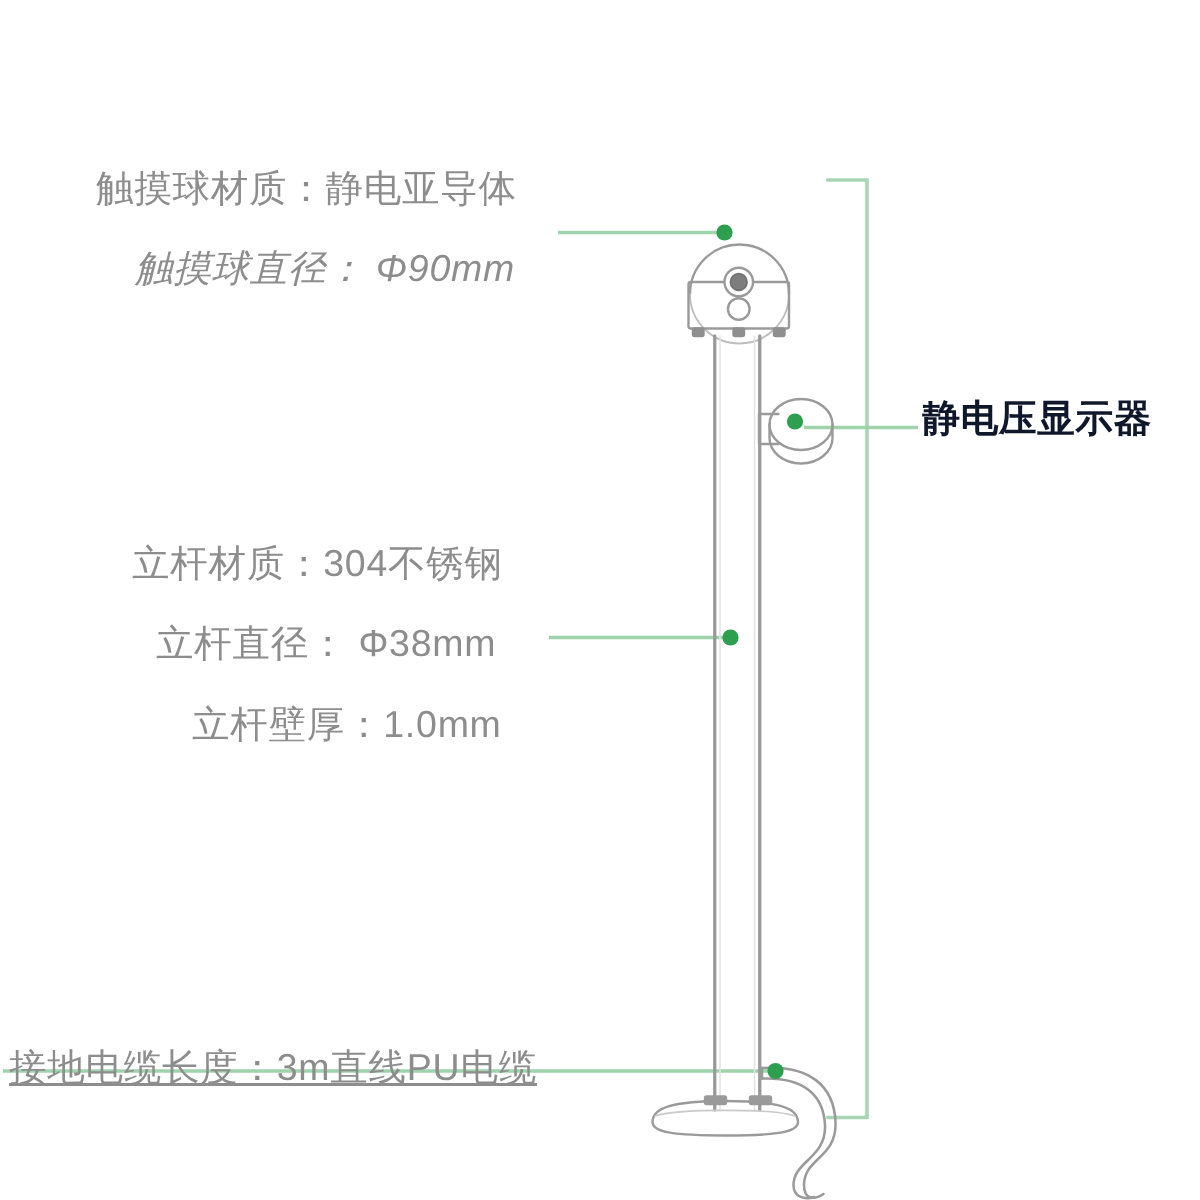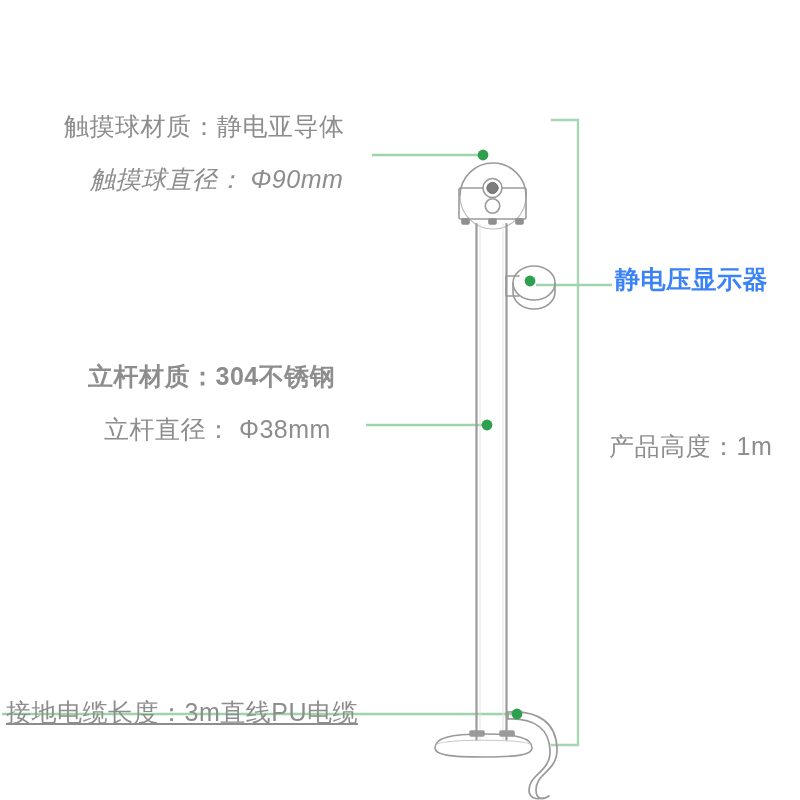--- a/index.html
+++ b/index.html
@@ -31,26 +31,26 @@
   }
   .label {
     position: absolute;
     white-space: nowrap;
     color: #8d8d8d;
     font-size: 25px;
     letter-spacing: 0.5px;
     line-height: 1;
   }
   .label.green {
-    color: #3b82f6;
+    color: #0f172a;
     font-weight: 700;
   }
   .lbl-ball-material { left: 64px;  top: 114px; }
   .lbl-ball-diameter { left: 90px;  top: 167px; font-style: italic; }
-  .lbl-pole-material { left: 88px;  top: 364px; font-weight: bold; }
+  .lbl-pole-material { left: 88px;  top: 364px; }
   .lbl-pole-diameter { left: 104px; top: 417px; }
   .lbl-pole-thick    { left: 128px; top: 471px; }
   .lbl-cable         { left: 6px;   top: 700px; text-decoration: underline; }
   .lbl-display       { left: 615px; top: 267px; }
   .lbl-height        { left: 609px; top: 434px; }
 </style>
 </head>
 <body>
 
 <div id="stage">
@@ -144,20 +144,20 @@
   </svg>
 
   <div class="label lbl-ball-material">触摸球材质：静电亚导体</div>
 
   <div class="label lbl-ball-diameter">触摸球直径： Φ90mm</div>
 
   <div class="label lbl-pole-material">立杆材质：304不锈钢</div>
 
   <div class="label lbl-pole-diameter">立杆直径： Φ38mm</div>
 
+  <div class="label lbl-pole-thick">立杆壁厚：1.0mm</div>
 
   <div class="label lbl-cable">接地电缆长度：3m直线PU电缆</div>
 
   <div class="label green lbl-display">静电压显示器</div>
 
-  <div class="label lbl-height">产品高度：1m</div>
 
 </div>
 
 </body></html>

